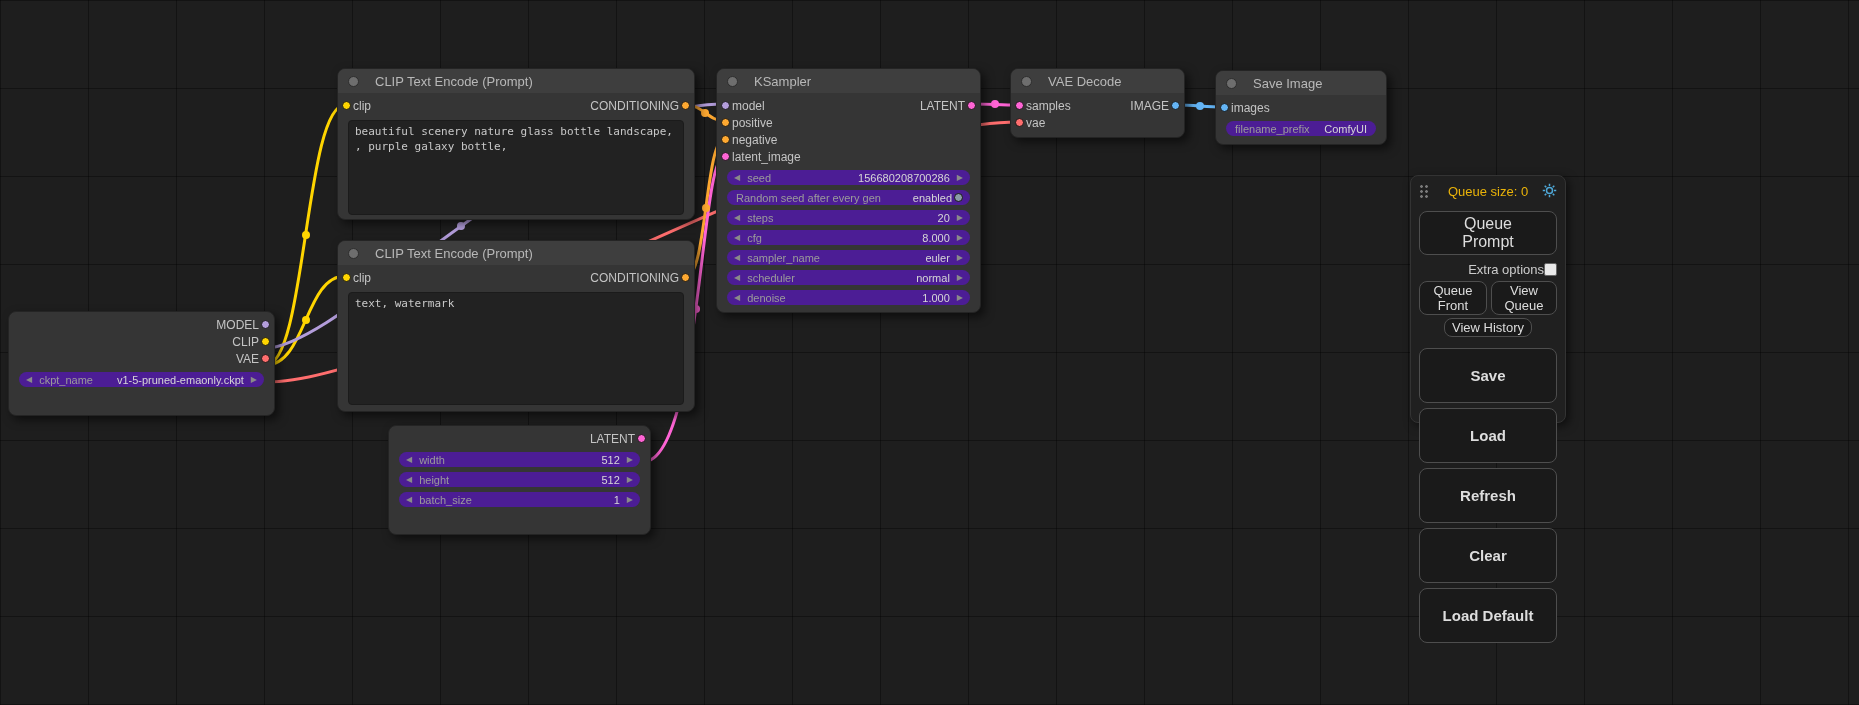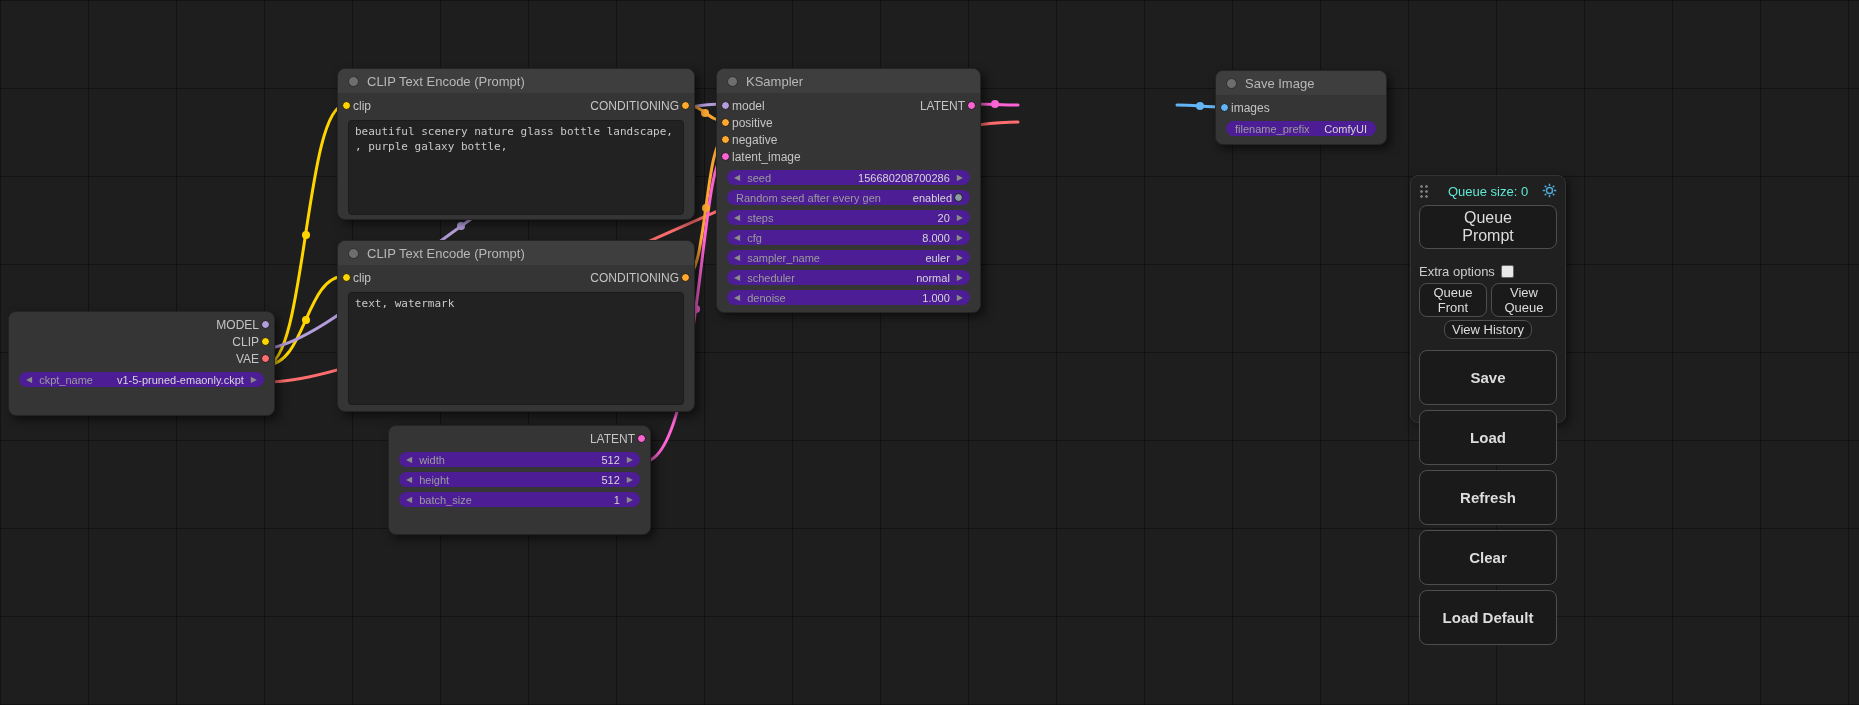--- a/index.html
+++ b/index.html
@@ -8,21 +8,21 @@
       linear-gradient(rgba(0,0,0,.38) 1px, transparent 1px),
       linear-gradient(90deg, rgba(0,0,0,.38) 1px, transparent 1px);
     background-size:88px 88px;
     font-family:"Liberation Sans",sans-serif;}
   #canvas{position:relative;width:1859px;height:705px;}
   #wires{position:absolute;left:0;top:0;z-index:1;}
 
   
   .node{position:absolute;z-index:2;background:#353535;border:1px solid #242424;
     border-radius:8px;box-shadow:4px 4px 10px rgba(0,0,0,.55);box-sizing:border-box;overflow:hidden;}
-  .ntitle{height:24px;display:flex;align-items:center;gap:8px;padding:0 10px;
+  .ntitle{height:24px;display:flex;align-items:center;gap:16px;padding:0 10px;
     background:#3e3e3e;color:#b8b8b8;font-size:13px;white-space:nowrap;}
   .tdot{width:9px;height:9px;border-radius:50%;background:#6e6e6e;border:1px solid #2e2e2e;flex:0 0 auto;}
   .nbody{padding-top:4px;}
   .srow{position:relative;height:17px;display:flex;align-items:center;padding:0 15px;
     color:#c4c4c4;font-size:12px;}
   .srow .grow{flex:1;}
   .sdot{position:absolute;top:4px;width:9px;height:9px;border-radius:50%;
     border:1px solid #181818;box-sizing:border-box;background:#888;}
   .sdot.left{left:4px;}
   .sdot.right{right:4px;}
@@ -37,33 +37,33 @@
   textarea.prompt{display:block;margin:6px 10px 0;width:calc(100% - 20px);
     background:#222222;border:1px solid #1b1b1b;border-radius:4px;color:#c9c9c9;
     font-family:"DejaVu Sans Mono",monospace;font-size:11px;line-height:1.35;
     resize:none;box-sizing:border-box;padding:4px 6px;outline:none;}
 
   
   .menu{position:absolute;z-index:3;left:1410px;top:175px;width:156px;height:248px;
     background:#202020;border:1px solid #333;border-radius:8px;
     box-shadow:3px 3px 10px rgba(0,0,0,.55);box-sizing:border-box;padding:6px 8px;}
   .mhead{position:relative;height:18px;display:flex;align-items:center;justify-content:center;}
-  .mtitle{color:#5eead4;font-size:13px;}
+  .mtitle{color:#eab308;font-size:13px;}
   .mhandle{position:absolute;left:0;top:2px;width:11px;height:14px;
     background-image:radial-gradient(#7a7a7a 1.1px, transparent 1.6px);
     background-size:5px 5px;cursor:grab;}
   .mgear{position:absolute;right:0;top:1px;cursor:pointer;line-height:0;}
   .mbtn{display:block;width:100%;background:#1a1a1a;border:1px solid #4e4e4e;border-radius:8px;
     color:#dddddd;font-family:"Liberation Sans",sans-serif;cursor:pointer;box-sizing:border-box;}
-  .mbtn.qp{font-size:16px;padding:3px 16px;margin-top:5px;}
+  .mbtn.qp{font-size:16px;padding:3px 16px;margin-top:11px;}
   .mbtn.big{font-size:15px;padding:18px 0;margin-top:5px;font-weight:bold;}
   .mbtn.gap{margin-top:11px;}
   .mbtn.small{display:inline-block;width:auto;font-size:13px;padding:1px 7px;border-radius:8px;}
-  .mextra{display:flex;align-items:center;justify-content:flex-start;gap:6px;
-    color:#cccccc;font-size:13px;margin:15px 0 4px;}
+  .mextra{display:flex;align-items:center;justify-content:flex-end;
+    color:#cccccc;font-size:13px;margin:7px 0 4px;}
   .mcheck{width:11px;height:11px;background:#e9e9e9;border:1px solid #666;border-radius:2px;}
   .mrow{display:flex;justify-content:center;gap:4px;margin-top:3px;}
 </style>
 </head>
 <body>
 
 <div id="canvas">
 
   <svg id="wires" width="1859" height="705">
     <g fill="none" stroke-width="3" stroke-linecap="round">
@@ -241,20 +241,39 @@
       </div>
       <div class="widget">
         <span class="warr">◀</span>
         <span class="wlabel">denoise</span>
         <span class="wvalue">1.000</span>
         <span class="warr">▶</span>
       </div>
     </div>
   </div>
 
+  <div class="node" style="left:1010px;top:68px;width:175px;height:70px;">
+    <div class="ntitle">
+      <span class="tdot"></span>
+      <span>VAE Decode</span>
+    </div>
+    <div class="nbody">
+      <div class="srow">
+        <span class="sdot left" style="background-color: rgb(255, 100, 213);"></span>
+        <span>samples</span>
+        <span class="grow"></span>
+        <span>IMAGE</span>
+        <span class="sdot right" style="background-color: rgb(100, 181, 246);"></span>
+      </div>
+      <div class="srow">
+        <span class="sdot left" style="background-color: rgb(255, 110, 110);"></span>
+        <span>vae</span>
+      </div>
+    </div>
+  </div>
 
   <div class="node" style="left:1215px;top:70px;width:172px;height:75px;">
     <div class="ntitle">
       <span class="tdot"></span>
       <span>Save Image</span>
     </div>
     <div class="nbody">
       <div class="srow">
         <span class="sdot left" style="background-color: rgb(100, 181, 246);"></span>
         <span>images</span>

